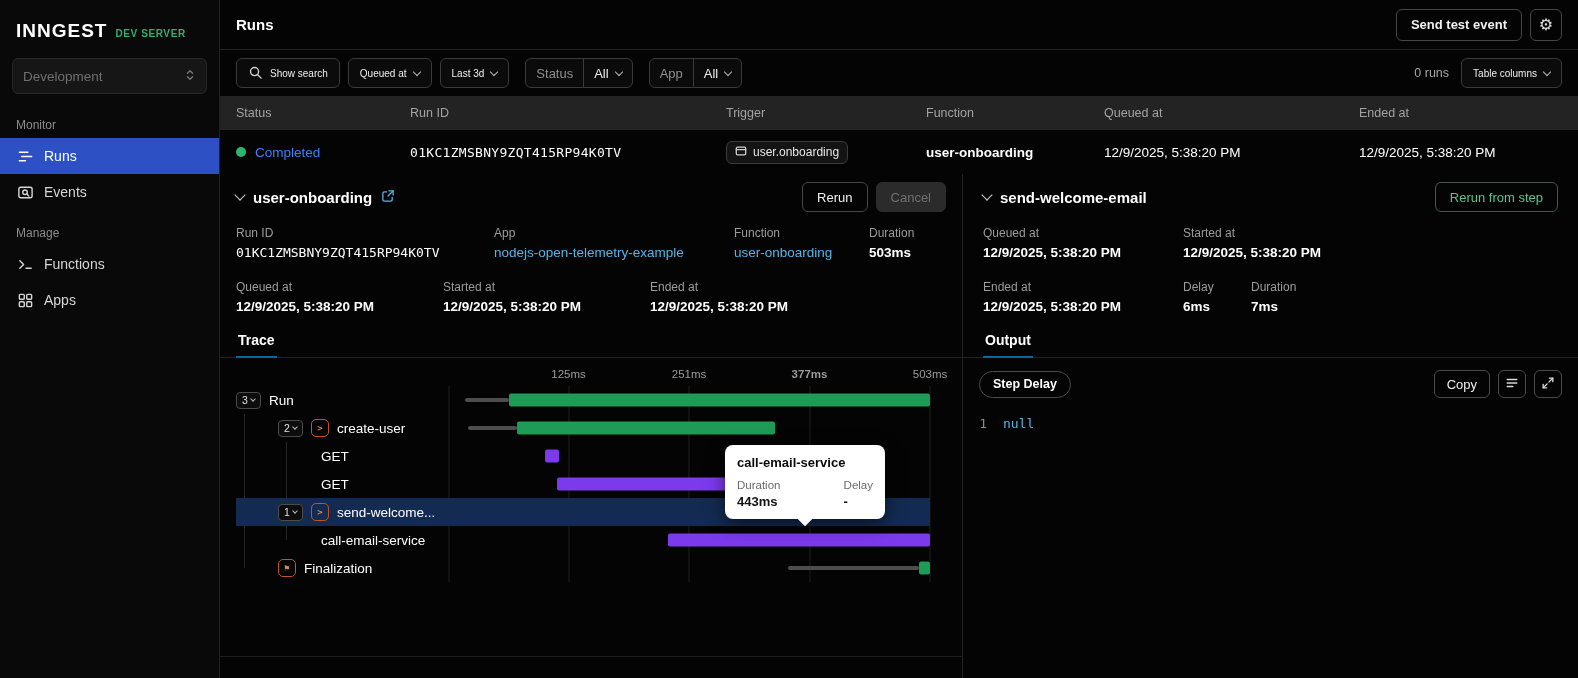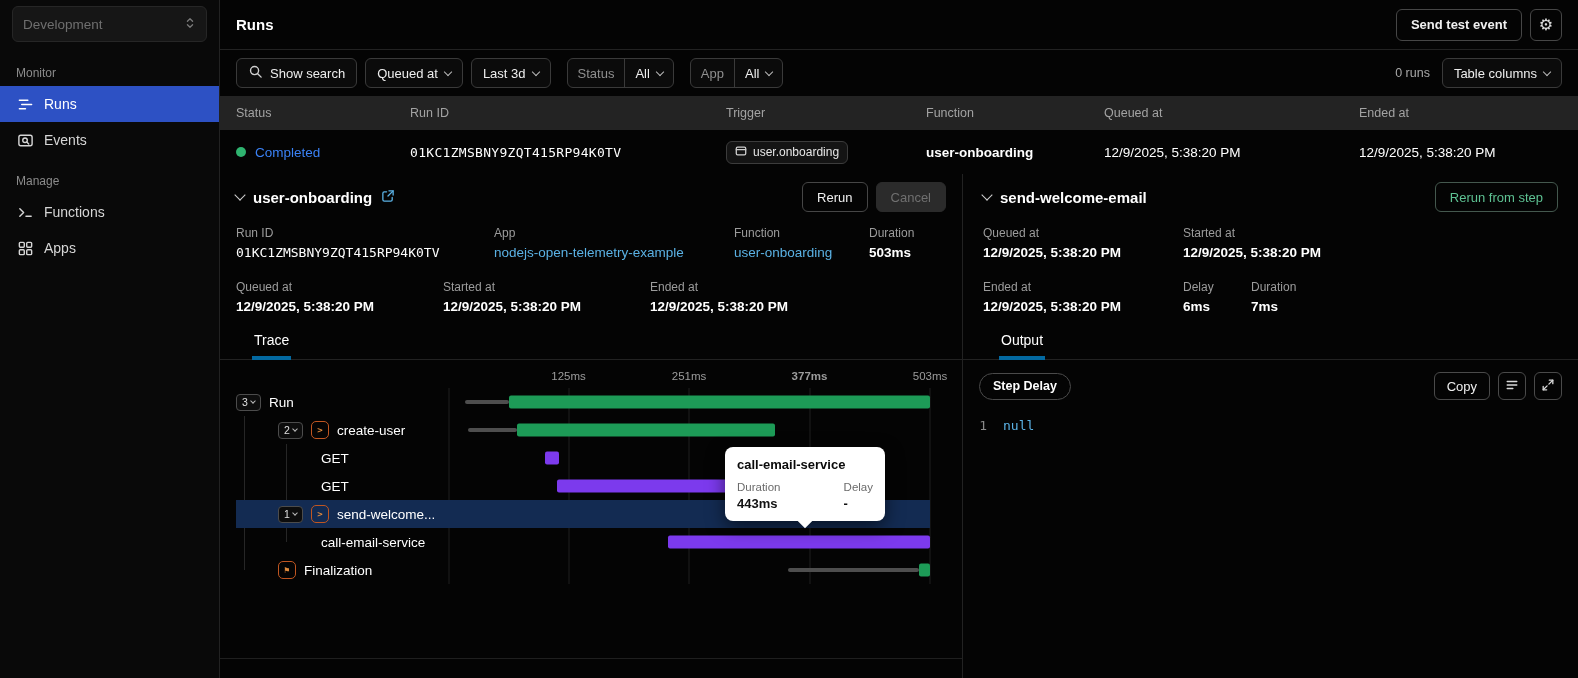--- a/index.html
+++ b/index.html
@@ -31,21 +31,21 @@
   .page-title { font-size:15px; font-weight:600; color:#fff; }
   .topbar-right { display:flex; gap:8px; align-items:flex-start; }
   .btn { background:transparent; border:1px solid #464646; border-radius:6px; color:#f0f0f0; font-size:13px;
     height:32px; padding:0 14px; display:inline-flex; align-items:center; gap:7px; cursor:pointer; font-family:inherit; }
   .btn.bold { font-weight:600; }
   .icon-btn { width:32px; padding:0; justify-content:center; font-size:16px; color:#ddd; }
 
   
   .filterbar { height:46px; flex-shrink:0; display:flex; align-items:center; gap:8px; padding:0 16px; }
   .f-btn { height:30px; display:inline-flex; align-items:center; gap:7px; padding:0 11px; border:1px solid #3a3a3a;
-    border-radius:6px; font-size:13px; color:#eee; background:#0b0b0b; cursor:pointer; font-family:inherit; }
+    border-radius:6px; font-size:10px; color:#eee; background:#0b0b0b; cursor:pointer; font-family:inherit; }
   .seg-ctl { display:flex; align-items:stretch; border:1px solid #3a3a3a; border-radius:6px; height:30px; overflow:hidden; font-size:13px; cursor:pointer; background:#0b0b0b; }
   .seg-label { display:flex; align-items:center; padding:0 10px; color:#8f8f8f; }
   .seg-value { display:flex; align-items:center; gap:7px; padding:0 10px; border-left:1px solid #3a3a3a; color:#eee; }
   .filter-right { margin-left:auto; display:flex; align-items:center; gap:12px; }
   .runs-count { font-size:12.5px; color:#a8a8a8; }
 
   .chev { display:inline-block; width:6px; height:6px; border-right:1.5px solid #b9b9b9; border-bottom:1.5px solid #b9b9b9;
     transform:rotate(45deg); margin-top:-3px; }
   .chev.big { width:8px; height:8px; border-color:#cfcfcf; margin-top:-5px; }
 
@@ -79,21 +79,21 @@
   .meta-row.s1 { grid-template-columns:200px 1fr; }
   .meta-row.s2 { grid-template-columns:200px 68px 1fr; }
   .meta { display:flex; flex-direction:column; gap:5px; margin-bottom:14px; padding-right:8px; }
   .meta-label { font-size:12px; color:#9c9c9c; }
   .meta-value { font-size:13.5px; color:#fff; font-weight:600; }
   .meta-value.mono { font-weight:400; font-size:13px; }
   .link { color:#5bb2e5; font-weight:400; cursor:pointer; }
 
   .tabbar { flex-shrink:0; border-bottom:1px solid #222; padding:0 16px; display:flex; }
   .step-panel .tabbar { padding:0 20px; }
-  .tab { font-size:14px; font-weight:400; color:#fff; padding:4px 2px 8px; border-bottom:4px solid #0369a1; margin-bottom:-1px; cursor:pointer;margin-left:16px; }
+  .tab { font-size:14px; font-weight:700; color:#fff; padding:4px 2px 8px; border-bottom:2px solid #0369a1; margin-bottom:-1px; cursor:pointer; }
 
   
   .trace { position:relative; height:298px; flex-shrink:0; padding:6px 32px 0 16px; }
   .trace-axis { position:relative; height:16px; margin-left:213px; margin-bottom:6px; font-size:11.5px; color:#9c9c9c; }
   .axis-label { position:absolute; top:4px; transform:translateX(-50%); white-space:nowrap; }
   .trace-body { position:relative; }
   .gridlines { position:absolute; left:213px; right:0; top:0; bottom:0; }
   .gridline { position:absolute; top:0; bottom:0; width:1px; background:#1e1e1e; transform:translateX(-50%); }
   .guide { position:absolute; width:1px; background:#262626; }
   .trace-row { position:relative; display:flex; height:28px; align-items:center; cursor:pointer; }
@@ -138,20 +138,24 @@
   .code-tok { color:#5bb2e5; }
 
   .ico-svg { stroke:#cfcfcf; fill:none; stroke-width:1.5; stroke-linecap:round; stroke-linejoin:round; }
 </style>
 </head>
 <body>
 
 <div class="app">
 
   <aside class="sidebar">
+    <div class="logo-row">
+      <span class="logo">INNGEST</span>
+      <span class="env-badge">DEV SERVER</span>
+    </div>
     <div class="env-select">
       <span>Development</span>
       <span>
         <svg width="12" height="14" viewBox="0 0 14 16" class="ico-svg" style="stroke:#7a7a7a">
             <path d="M4 6l3-3 3 3"></path>
             <path d="M4 10l3 3 3-3"></path>
           </svg>
       </span>
     </div>
     <div class="section-label">Monitor</div>

